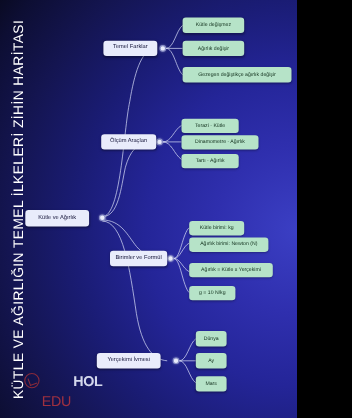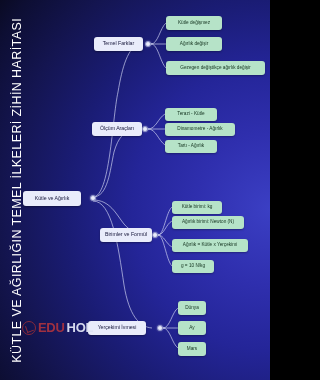--- a/index.html
+++ b/index.html
@@ -120,21 +120,21 @@
   }
   #wm-logo::after {
     content: "";
     position: absolute;
     left: 3px; top: 3px;
     width: 6px; height: 6px;
     border-left: 1.4px solid #8d2b3a;
     border-bottom: 1.4px solid #8d2b3a;
     transform: rotate(-20deg);
   }
-  .wm-edu { color: #a8323f; font-size: 13px; font-weight: 700; letter-spacing: -0.3px; }
+  .wm-edu { color: #a8323f; font-size: 13px; font-weight: 400; letter-spacing: -0.3px; margin-top: 37px; }
   .wm-hol { color: #dfe3f5; font-size: 13px; font-weight: 700; letter-spacing: -0.3px; }
 </style>
 </head>
 <body>
 
 <div id="canvas">
 
   <div id="title-wrap">
     <div id="title">KÜTLE VE AĞIRLIĞIN TEMEL İLKELERİ ZİHİN HARİTASI</div>
   </div>

